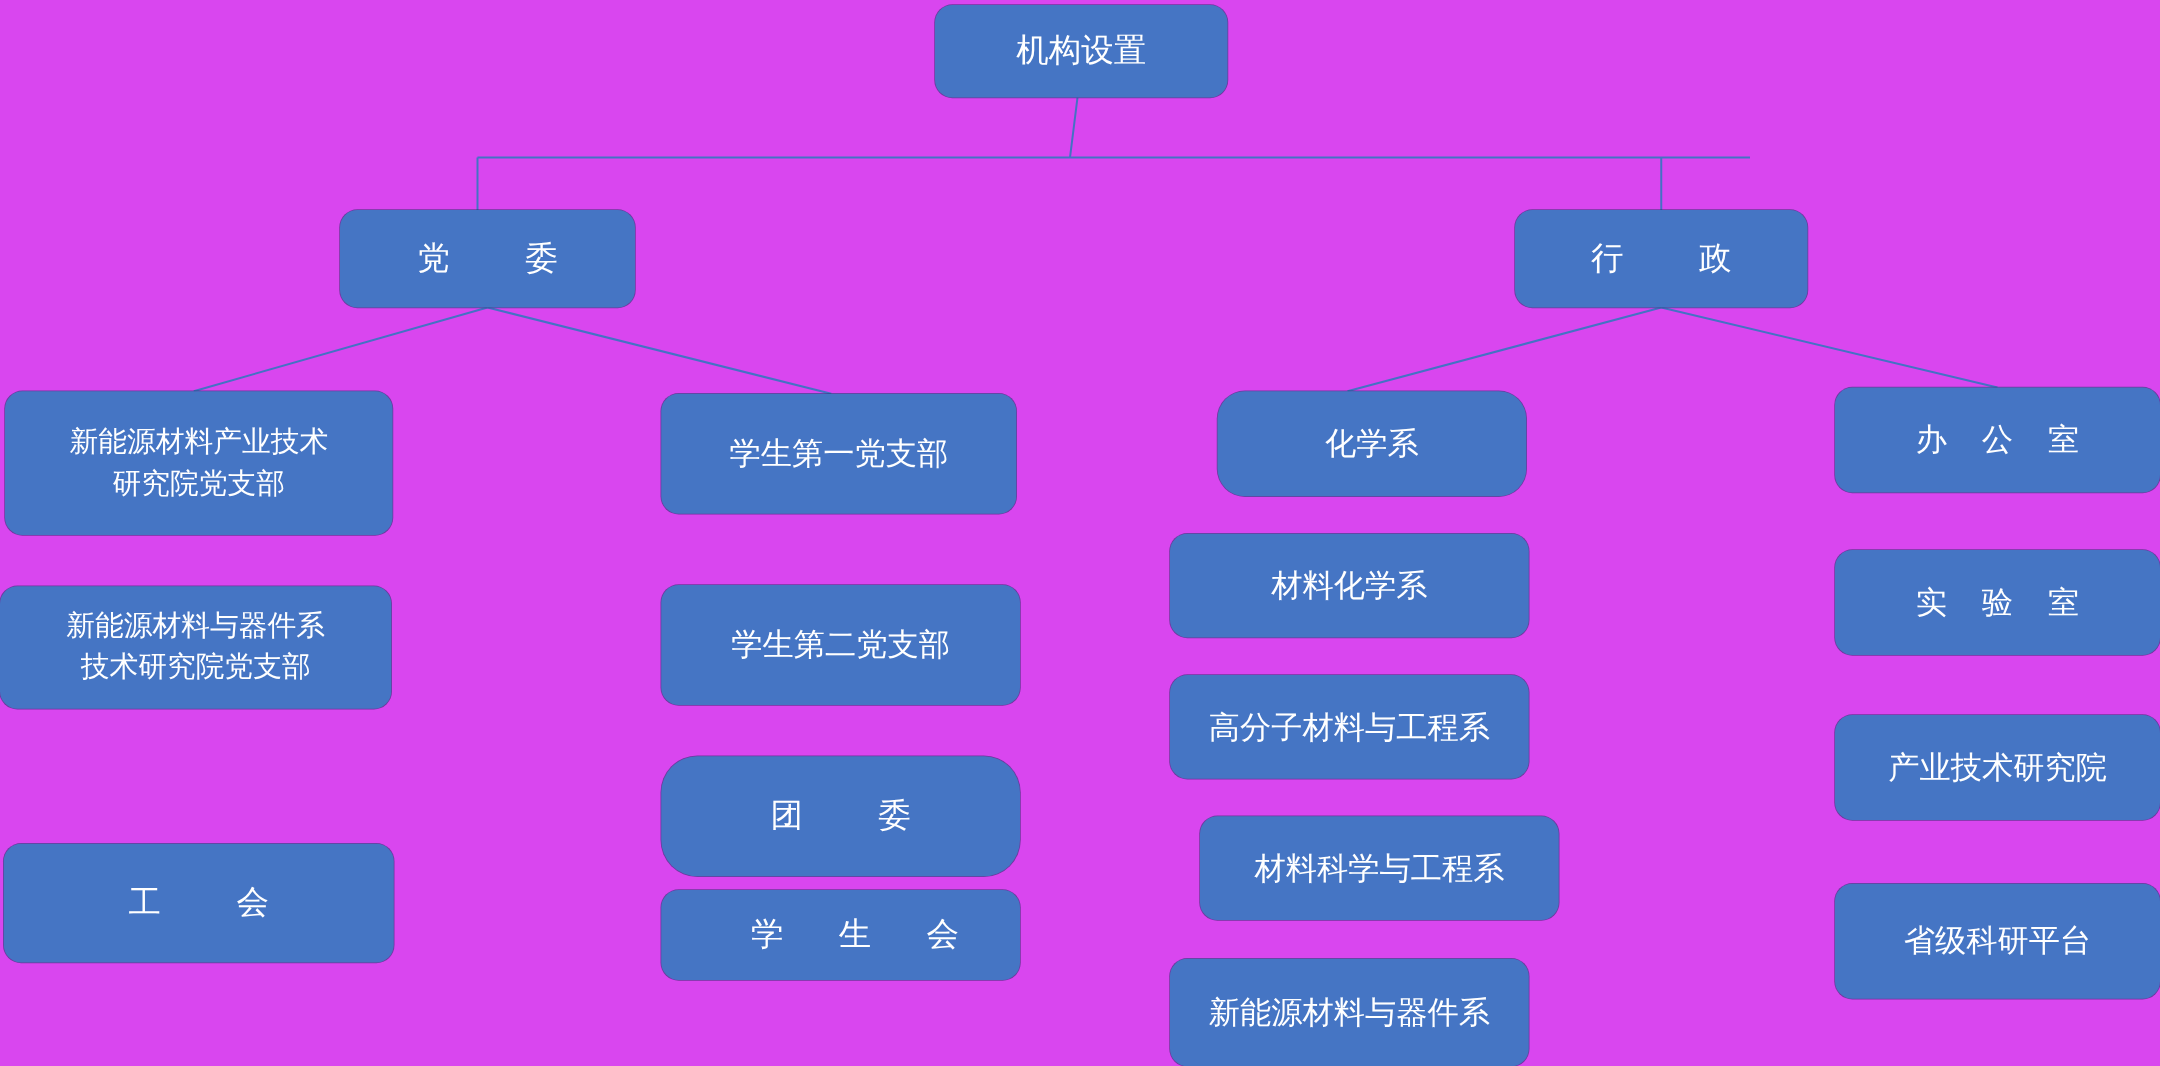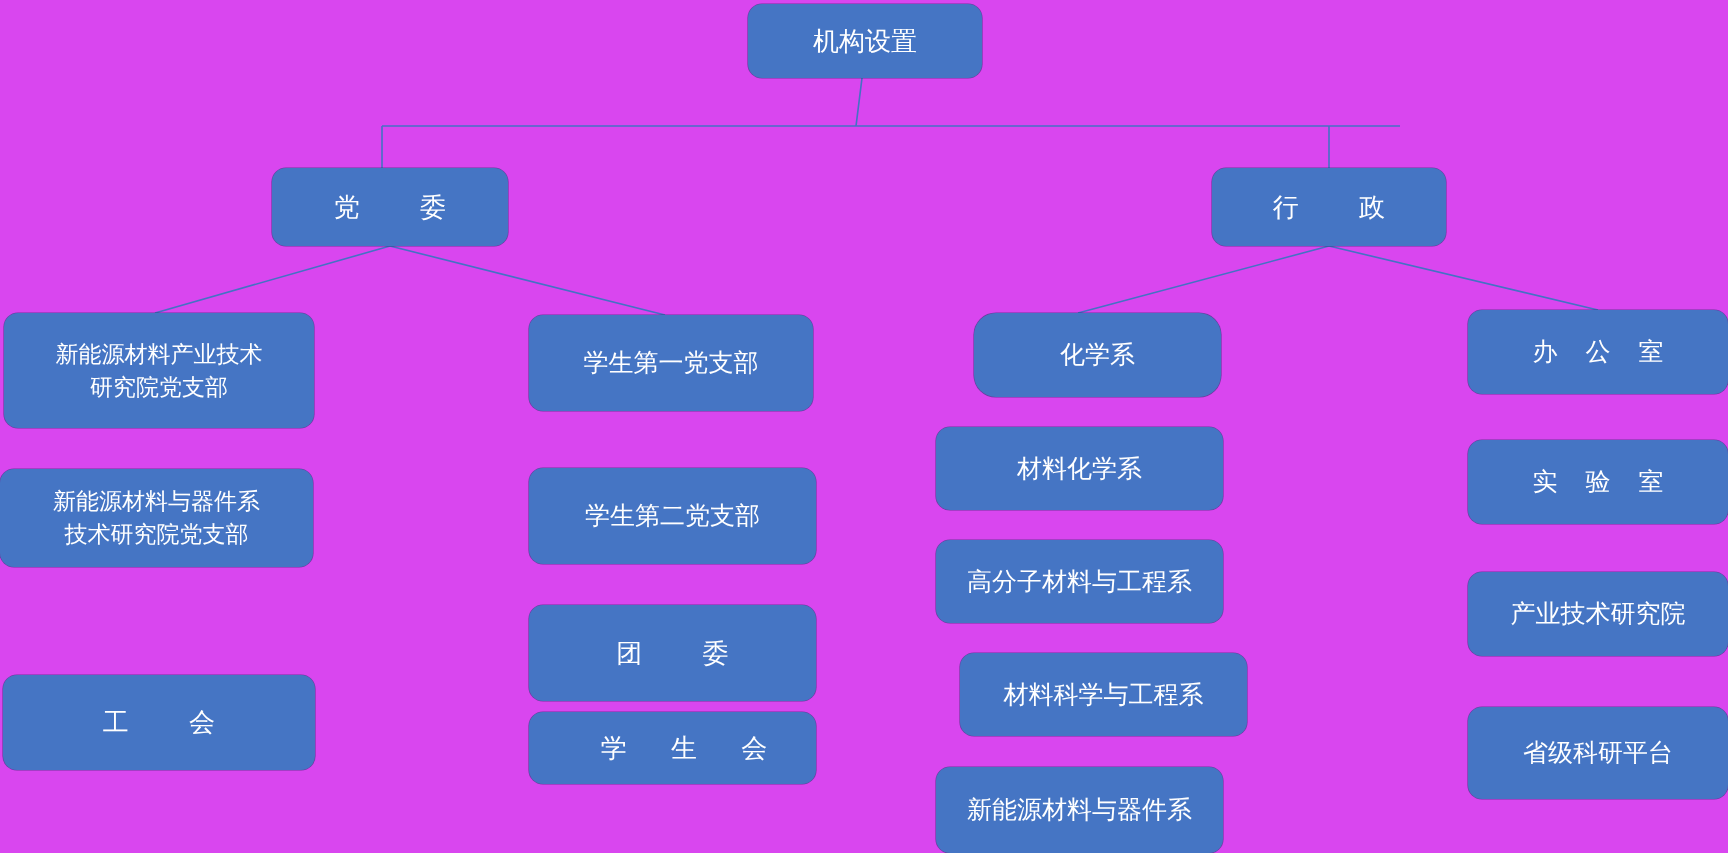--- a/index.html
+++ b/index.html
@@ -80,21 +80,21 @@
 
   <div id="nodes-layer">
       <div class="node" style="left: 272px; top: 168px; width: 236px; height: 78px;"><span class="node-label f26 sp-wide">党 委</span></div>
       <div class="node" style="left: 4px; top: 313px; width: 310px; height: 115px;"><span class="node-label f23 ">新能源材料产业技术
 研究院党支部</span></div>
       <div class="node" style="left: 0px; top: 469px; width: 313px; height: 98px;"><span class="node-label f23 ">新能源材料与器件系
 技术研究院党支部</span></div>
       <div class="node" style="left: 3px; top: 675px; width: 312px; height: 95px;"><span class="node-label f26 sp-wide">工 会</span></div>
       <div class="node" style="left: 529px; top: 315px; width: 284px; height: 96px;"><span class="node-label f25 ">学生第一党支部</span></div>
       <div class="node" style="left: 529px; top: 468px; width: 287px; height: 96px;"><span class="node-label f25 ">学生第二党支部</span></div>
-      <div class="node" style="left: 529px; top: 605px; width: 287px; height: 96px;"><span class="node-label f26 sp-wide">团 委</span></div>
+      <div class="node" style="left: 529px; top: 605px; width: 287px; height: 96px; border-radius: 29px;"><span class="node-label f26 sp-wide">团 委</span></div>
       <div class="node" style="left: 529px; top: 712px; width: 287px; height: 72px; padding-left: 33px;"><span class="node-label f26 sp-med">学 生 会</span></div>
       <div class="node" style="left: 1212px; top: 168px; width: 234px; height: 78px;"><span class="node-label f26 sp-wide">行 政</span></div>
       <div class="node" style="left: 974px; top: 313px; width: 247px; height: 84px; border-radius: 22px;"><span class="node-label f25 ">化学系</span></div>
       <div class="node" style="left: 936px; top: 427px; width: 287px; height: 83px;"><span class="node-label f25 ">材料化学系</span></div>
       <div class="node" style="left: 936px; top: 540px; width: 287px; height: 83px;"><span class="node-label f25 ">高分子材料与工程系</span></div>
       <div class="node" style="left: 936px; top: 653px; width: 287px; height: 83px; margin-left: 24px;"><span class="node-label f25 ">材料科学与工程系</span></div>
       <div class="node" style="left: 936px; top: 767px; width: 287px; height: 86px;"><span class="node-label f25 ">新能源材料与器件系</span></div>
       <div class="node" style="left: 1468px; top: 310px; width: 260px; height: 84px;"><span class="node-label f25 sp-small">办 公 室</span></div>
       <div class="node" style="left: 1468px; top: 440px; width: 260px; height: 84px;"><span class="node-label f25 sp-small">实 验 室</span></div>
       <div class="node" style="left: 1468px; top: 572px; width: 260px; height: 84px;"><span class="node-label f25 ">产业技术研究院</span></div>

